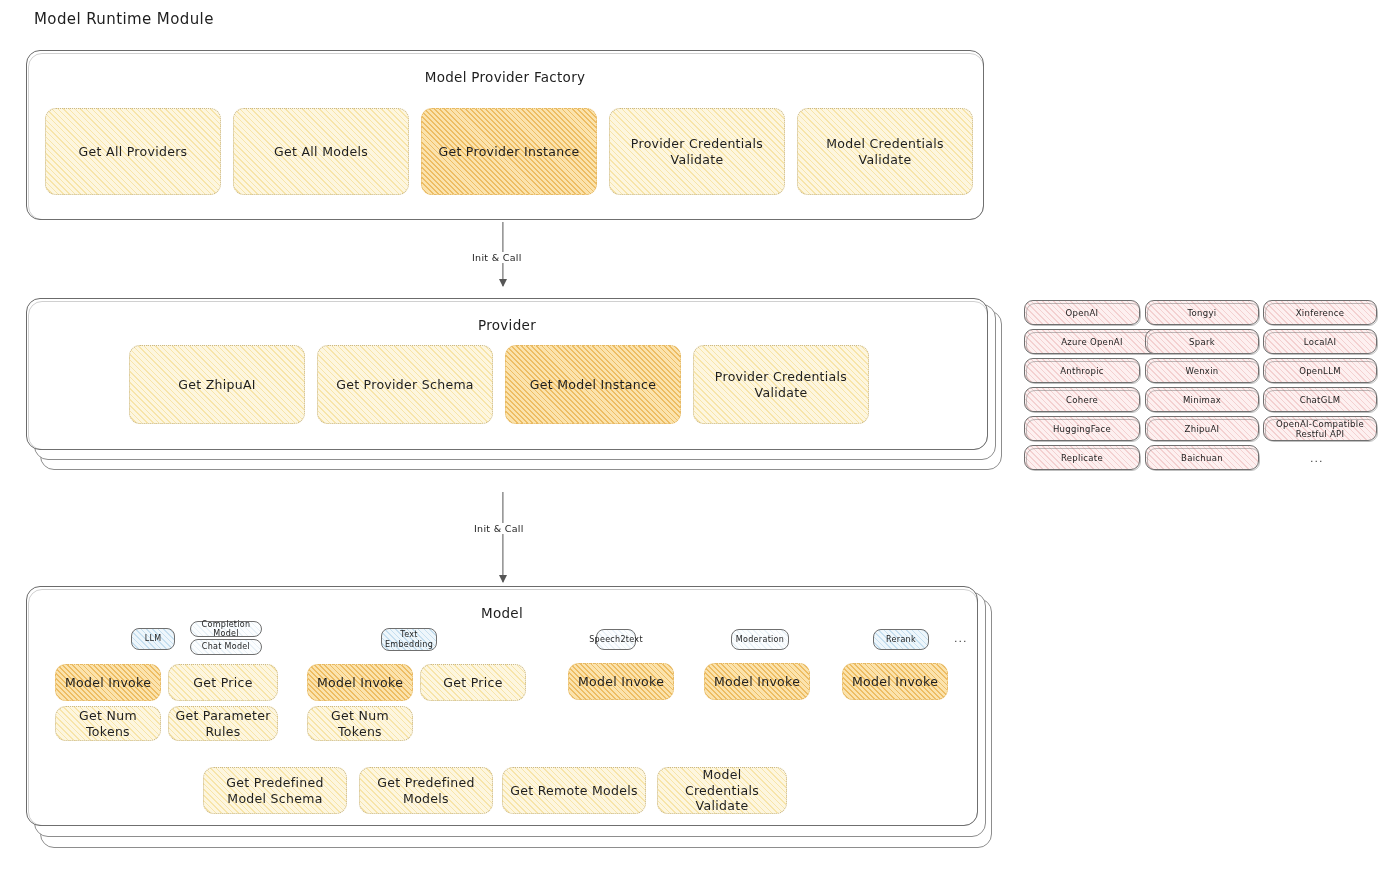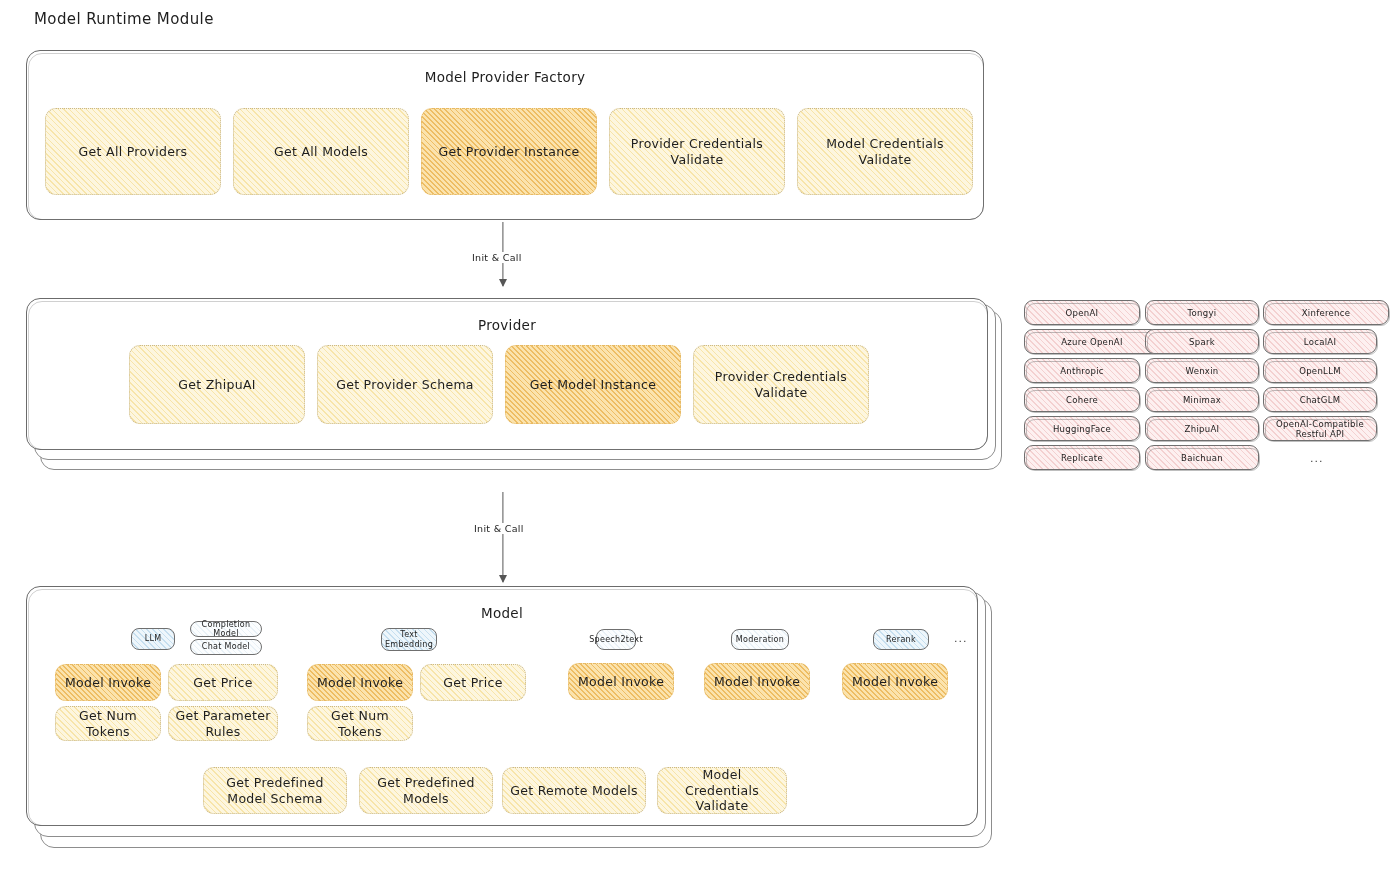--- a/index.html
+++ b/index.html
@@ -193,21 +193,21 @@
   <div class="pill hand" style="left:1024px; top:416px; width:116px; height:25px;">HuggingFace</div>
   <div class="pill hand" style="left:1024px; top:445px; width:116px; height:25px;">Replicate</div>
 
   <div class="pill hand" style="left:1145px; top:300px; width:114px; height:25px;">Tongyi</div>
   <div class="pill hand" style="left:1145px; top:329px; width:114px; height:25px;">Spark</div>
   <div class="pill hand" style="left:1145px; top:358px; width:114px; height:25px;">Wenxin</div>
   <div class="pill hand" style="left:1145px; top:387px; width:114px; height:25px;">Minimax</div>
   <div class="pill hand" style="left:1145px; top:416px; width:114px; height:25px;">ZhipuAI</div>
   <div class="pill hand" style="left:1145px; top:445px; width:114px; height:25px;">Baichuan</div>
 
-  <div class="pill hand" style="left:1263px; top:300px; width:126px; height:25px;">Xinference</div>
+  <div class="pill hand" style="left:1263px; top:300px; width:114px; height:25px;">Xinference</div>
   <div class="pill hand" style="left:1263px; top:329px; width:114px; height:25px;">LocalAI</div>
   <div class="pill hand" style="left:1263px; top:358px; width:114px; height:25px;">OpenLLM</div>
   <div class="pill hand" style="left:1263px; top:387px; width:114px; height:25px;">ChatGLM</div>
   <div class="pill hand" style="left:1263px; top:416px; width:114px; height:25px;">OpenAI-Compatible Restful API</div>
   <div class="ellipsis hand" style="left:1310px; top:452px;">...</div>
 
   <div class="arrow" style="left:495px; top:492px; width:16px; height:90px;">
     <div class="line"></div>
     <div class="head"></div>
   </div>

